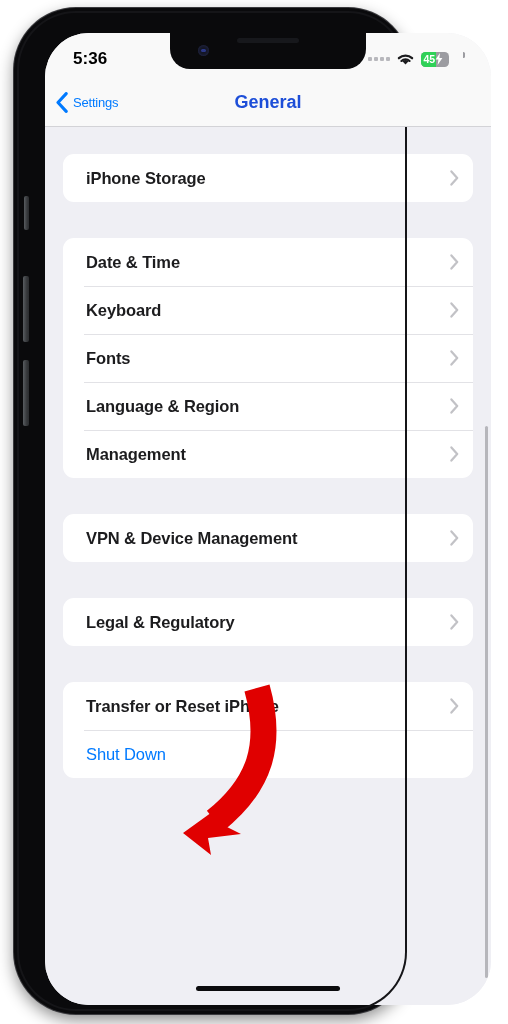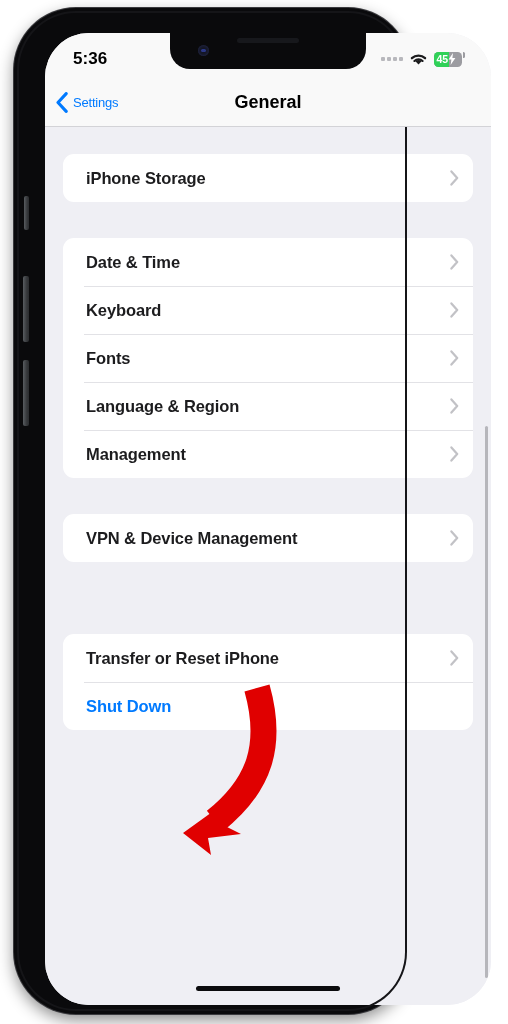--- a/index.html
+++ b/index.html
@@ -137,21 +137,21 @@
   #signal-dots i {
     display: block;
     width: 4px; height: 4px;
     background: #b8b8bd;
     border-radius: 1px;
   }
   #wifi-icon { display: block; }
   #battery {
     display: flex;
     align-items: flex-start;
-    gap: 1px;
+    gap: 14px;
   }
   #battery-body {
     position: relative;
     width: 28px;
     height: 15px;
     border-radius: 4.5px;
     background: #9c9ca1;
     overflow: hidden;
     display: flex;
     align-items: center;
@@ -205,21 +205,21 @@
     font-size: 13px;
     color: #007aff;
     letter-spacing: -0.2px;
   }
   #nav-title {
     position: absolute;
     left: 0; right: 0;
     text-align: center;
     font-size: 18px;
     font-weight: bold;
-    color: #000000;
+    color: #1d4ed8;
     pointer-events: none;
   }
 
   
   #content {
     position: absolute;
     top: 93px; left: 0; right: 0; bottom: 0;
     background: #efeff4;
     overflow: hidden;
   }
@@ -250,21 +250,21 @@
     background: #e2e2e6;
   }
   .row-label {
     font-size: 16.5px;
     font-weight: bold;
     color: #1c1c1e;
     letter-spacing: -0.1px;
   }
   .row-label.link {
     color: #007aff;
-    font-weight: bold;
+    font-weight: normal;
   }
   .chevron { flex: 0 0 auto; line-height: 0; }
 
   
   #scroll-indicator {
     position: absolute;
     right: 3px;
     top: 300px;
     width: 3px;
     height: 552px;
@@ -398,20 +398,28 @@
           <div class="group-gap-lg"></div>
           <div class="group">
             <div class="row">
               <span class="row-label">VPN &amp; Device Management</span>
               <span class="chevron"><svg width="9" height="16" viewBox="0 0 9 16">
                   <path d="M1.4 1.4 L7.2 8 L1.4 14.6" stroke="#c2c2c6" stroke-width="2.2" fill="none" stroke-linecap="round" stroke-linejoin="round"></path>
                 </svg></span>
             </div>
           </div>
           <div class="group-gap-lg"></div>
+          <div class="group">
+            <div class="row">
+              <span class="row-label">Legal &amp; Regulatory</span>
+              <span class="chevron"><svg width="9" height="16" viewBox="0 0 9 16">
+                  <path d="M1.4 1.4 L7.2 8 L1.4 14.6" stroke="#c2c2c6" stroke-width="2.2" fill="none" stroke-linecap="round" stroke-linejoin="round"></path>
+                </svg></span>
+            </div>
+          </div>
           <div class="group-gap-lg"></div>
           <div class="group">
             <div class="row">
               <span class="row-label">Transfer or Reset iPhone</span>
               <span class="chevron"><svg width="9" height="16" viewBox="0 0 9 16">
                   <path d="M1.4 1.4 L7.2 8 L1.4 14.6" stroke="#c2c2c6" stroke-width="2.2" fill="none" stroke-linecap="round" stroke-linejoin="round"></path>
                 </svg></span>
             </div>
             <div class="row">
               <span class="row-label link">Shut Down</span>

